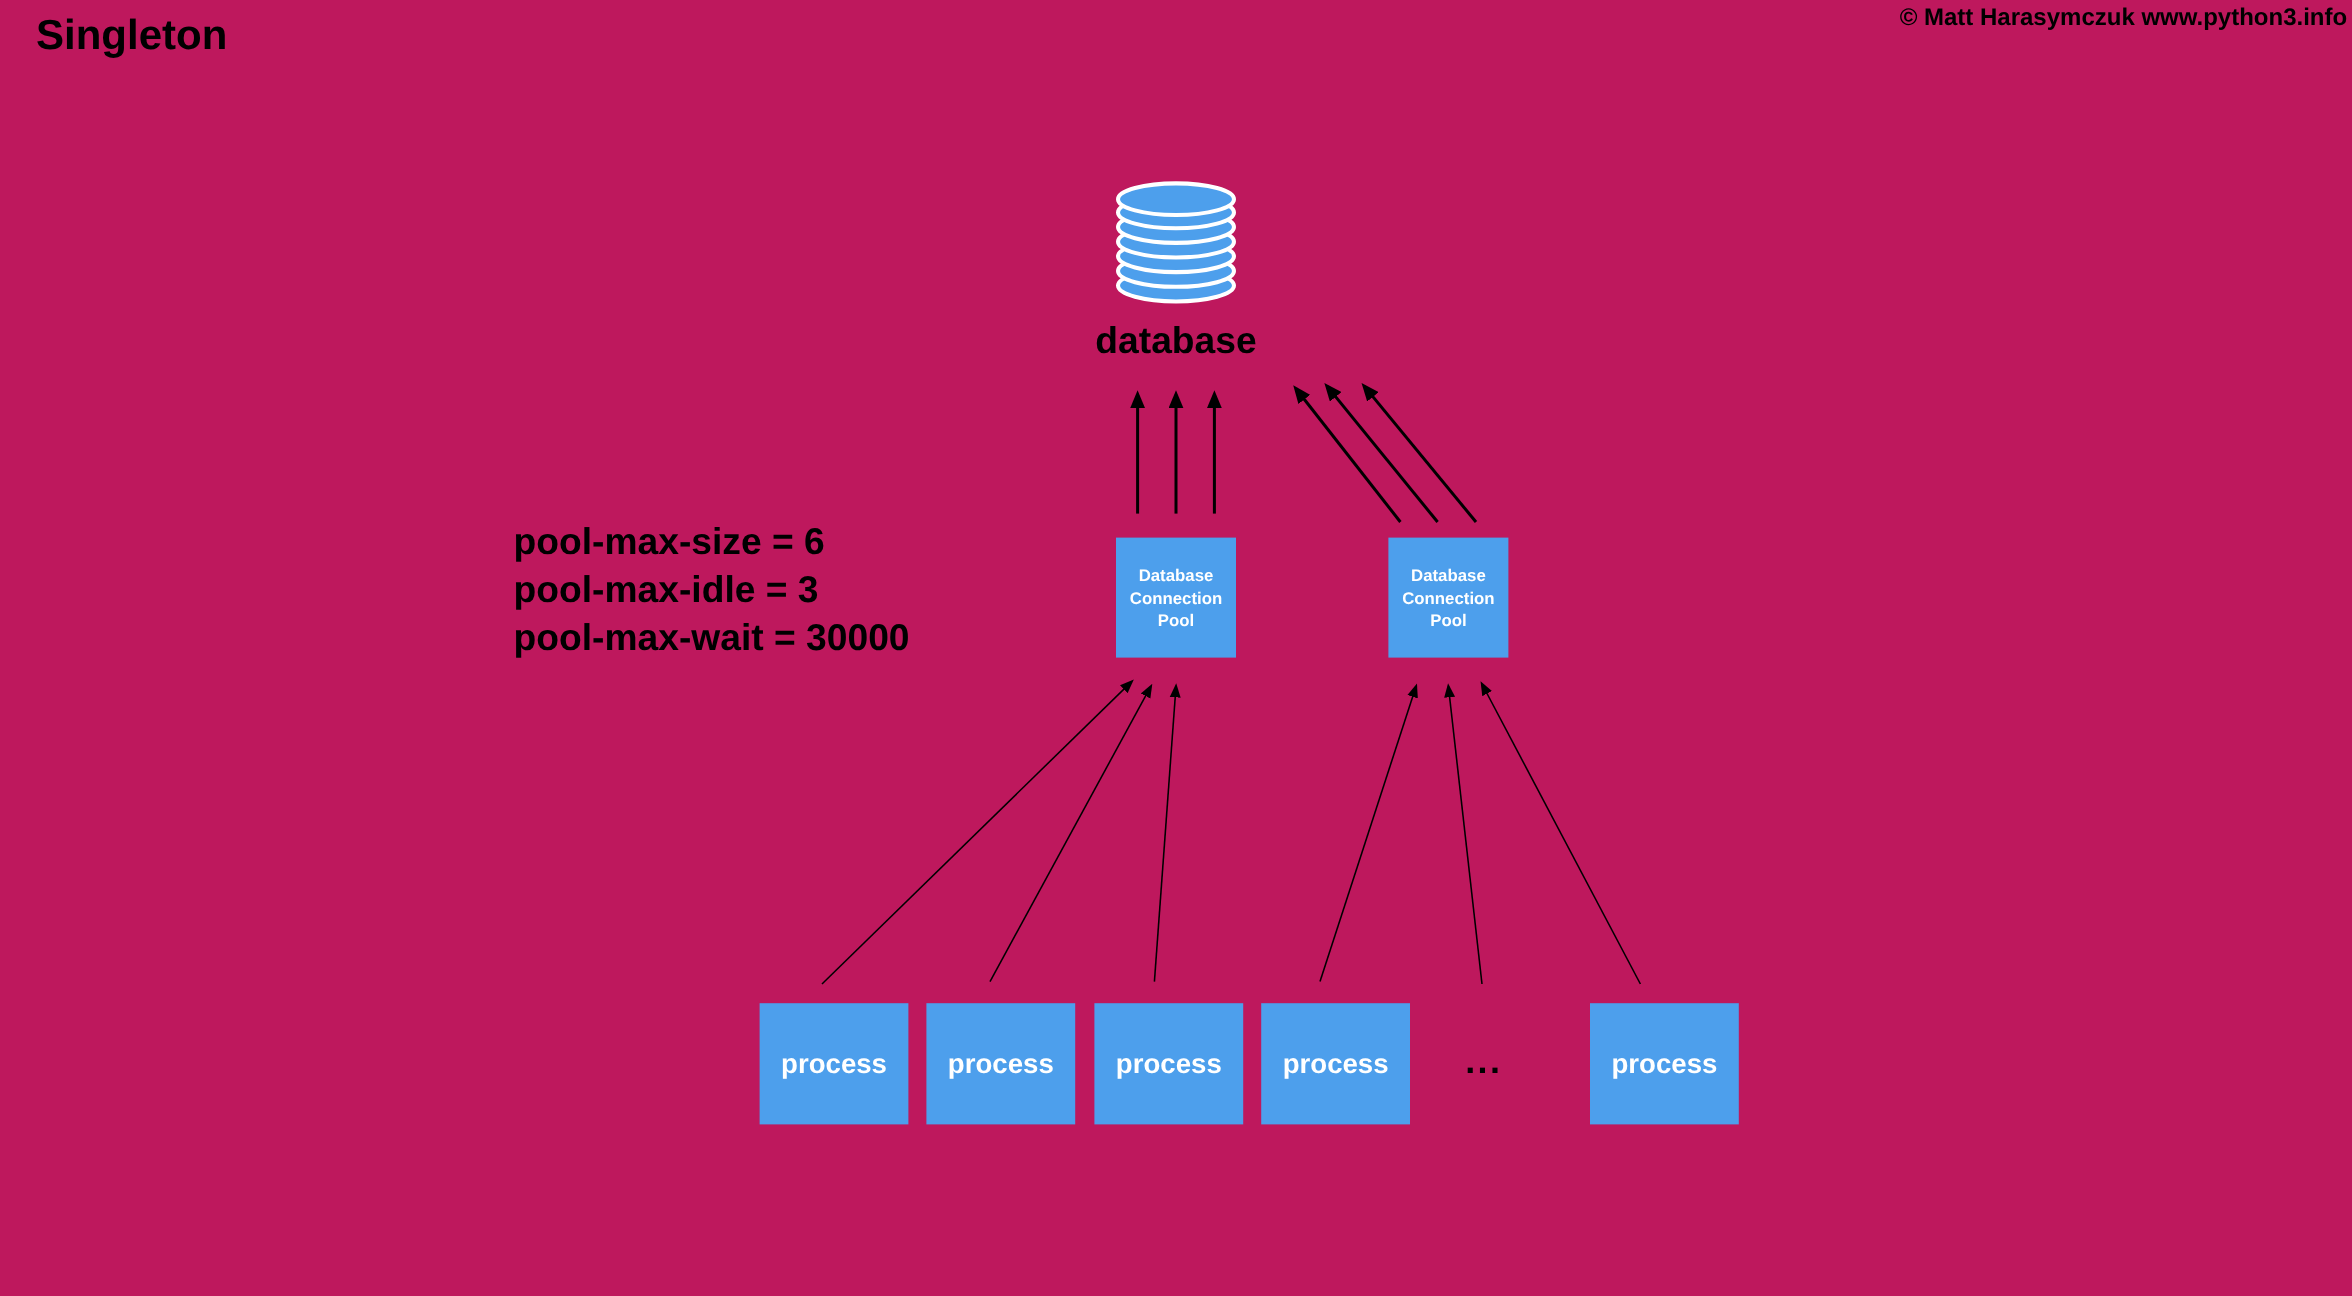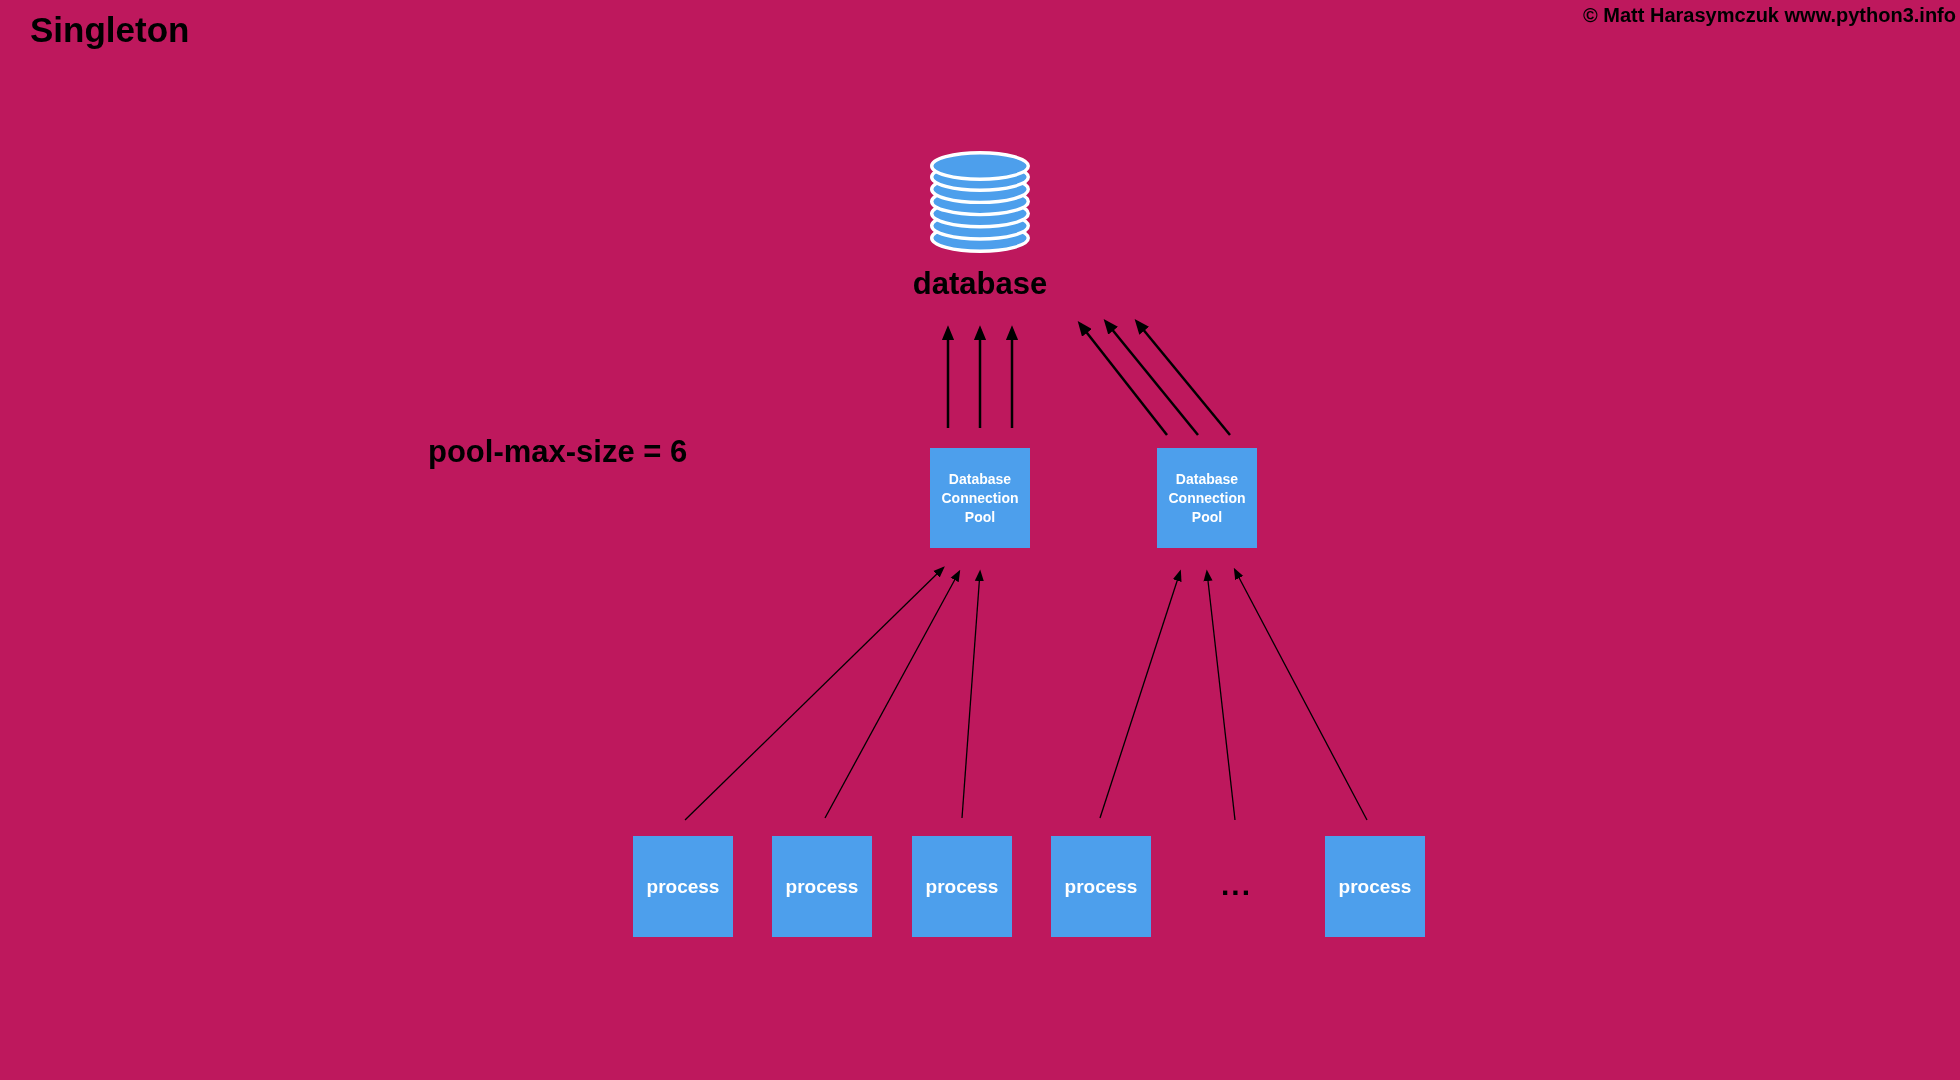--- a/index.html
+++ b/index.html
@@ -68,24 +68,24 @@
     width: 100px;
     height: 100px;
     top: 448px;
     font-size: 14px;
     line-height: 19px;
     white-space: pre-line;
   }
   .pool-node.pool-1 { left: 930px; }
   .pool-node.pool-2 { left: 1157px; }
   .process-node {
-    width: 100px;
+    width: 124px;
     height: 101px;
     top: 836px;
-    font-size: 19px;
+    font-size: 23px;
   }
   .process-1 { left: 633px; }
   .process-2 { left: 772px; }
   .process-3 { left: 912px; }
   .process-4 { left: 1051px; }
   .process-5 { left: 1325px; }
   .ellipsis {
     position: absolute;
     left: 1201px;
     top: 868px;
@@ -142,20 +142,22 @@
 
     <line class="arrow-thin" x1="1100" y1="818" x2="1180" y2="572" marker-end="url(#ah-thin)"></line>
     <line class="arrow-thin" x1="1235" y1="820" x2="1207" y2="572" marker-end="url(#ah-thin)"></line>
     <line class="arrow-thin" x1="1367" y1="820" x2="1235" y2="570" marker-end="url(#ah-thin)"></line>
   </svg>
 
   <div class="db-label">database</div>
 
   <div class="pool-settings">
     <div>pool-max-size = 6</div>
+    <div>pool-max-idle = 3</div>
+    <div>pool-max-wait = 30000</div>
   </div>
 
   <div class="node pool-node pool-1">Database
 Connection
 Pool</div>
   <div class="node pool-node pool-2">Database
 Connection
 Pool</div>
 
   <div class="node process-node process-1">process</div>

